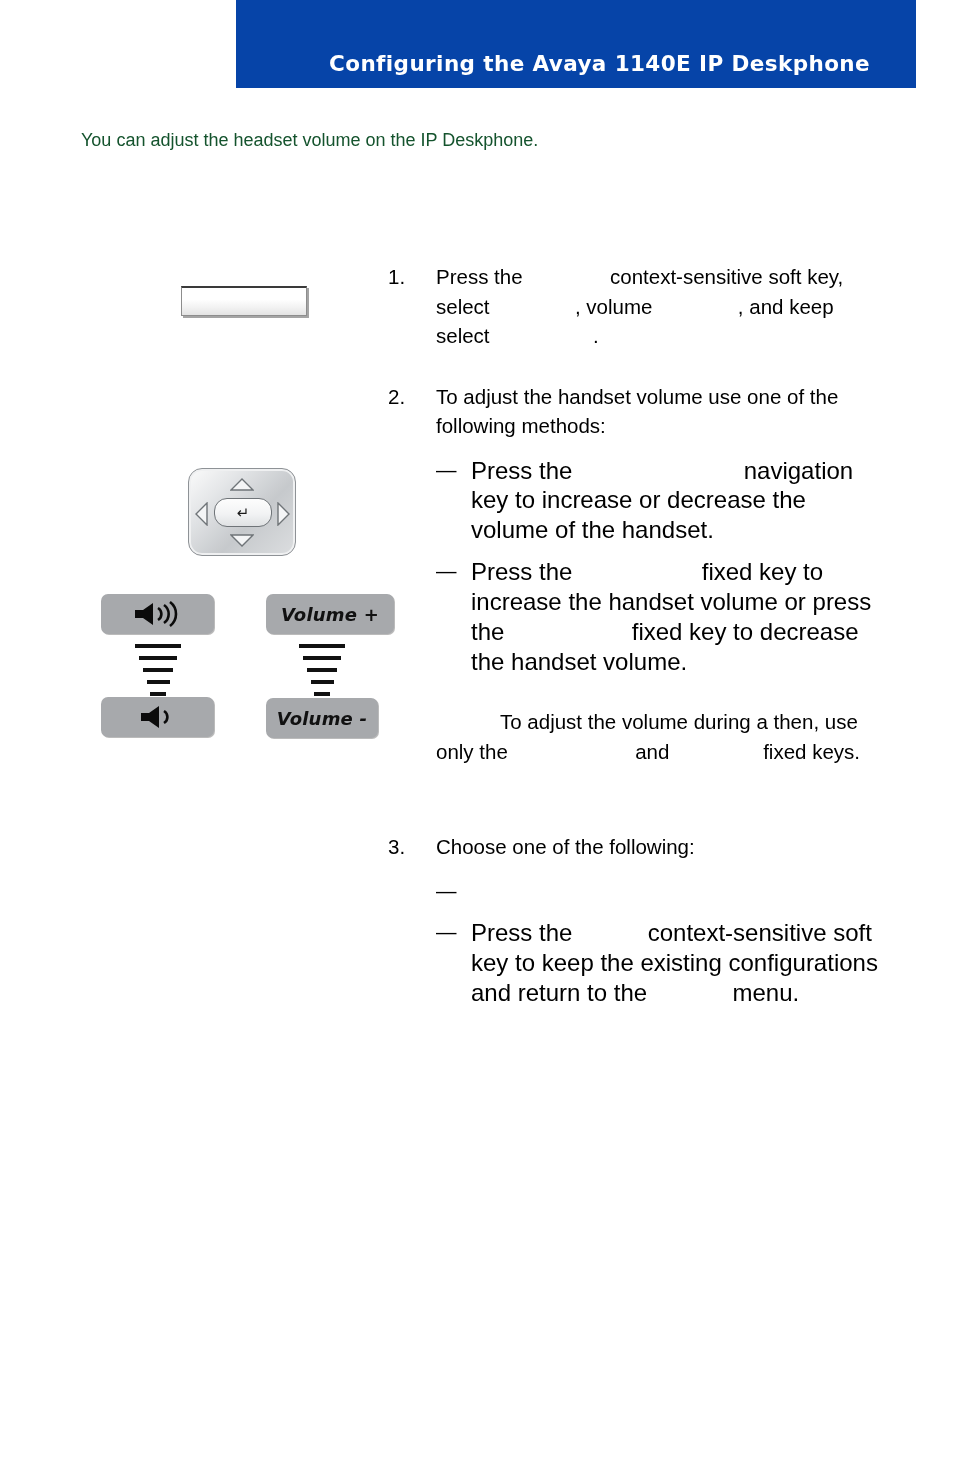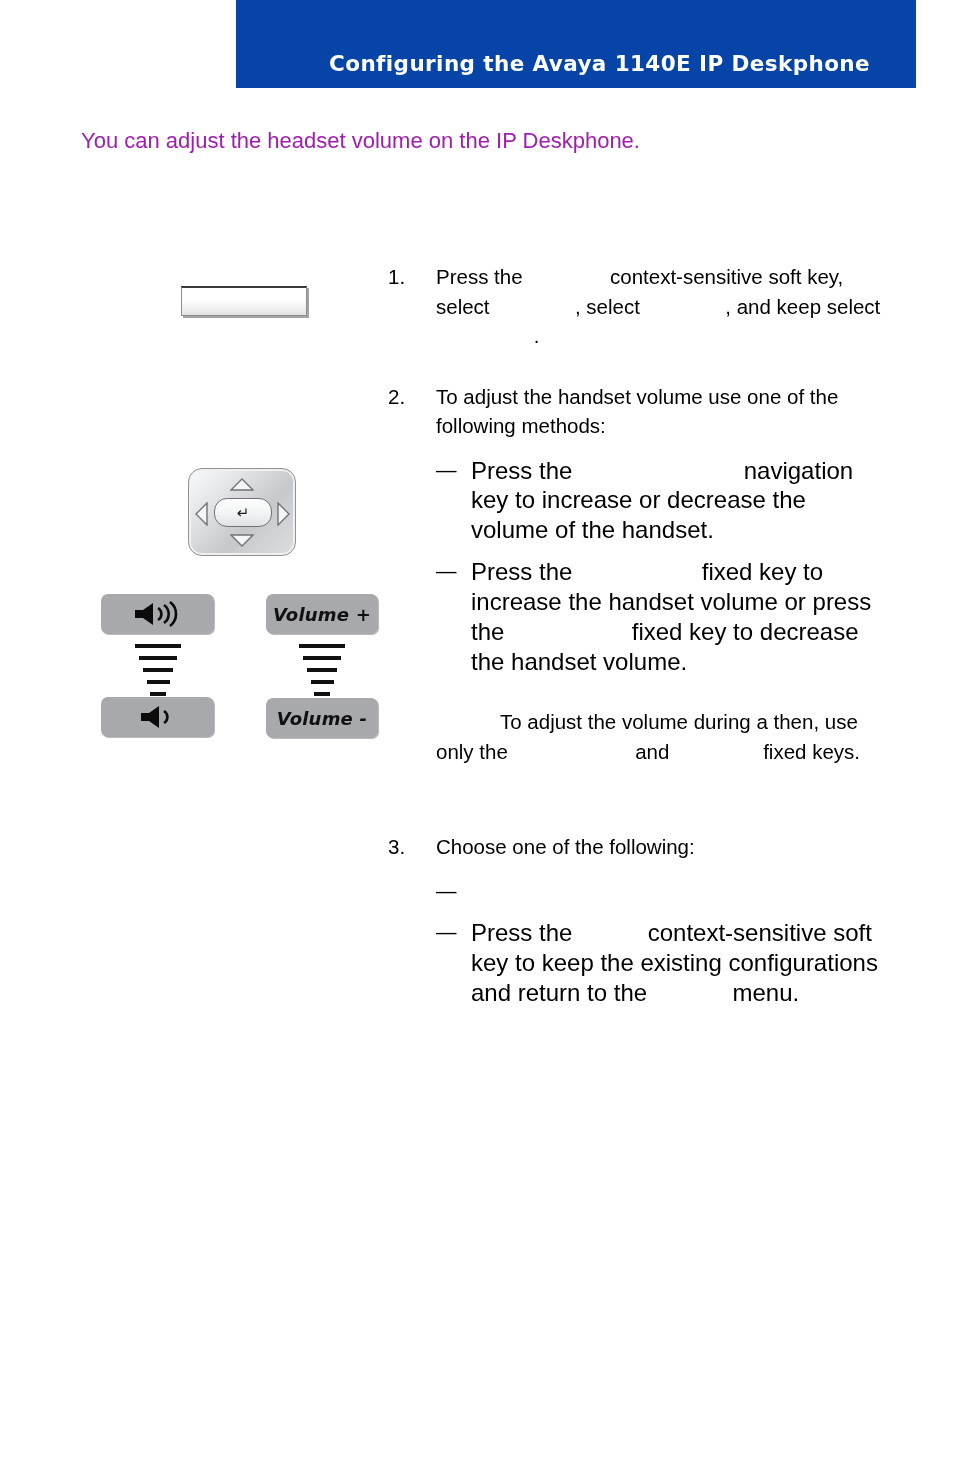--- a/index.html
+++ b/index.html
@@ -37,23 +37,23 @@
     font-size: 21.5px;
     font-weight: bold;
     letter-spacing: 0.4px;
     white-space: nowrap;
     font-family: "DejaVu Sans", sans-serif;
   }
 
   
   .body-text {
     position: absolute;
-    font-size: 22px;
+    font-size: 18px;
     line-height: 29px;
-    color: #a21caf;
+    color: #14532d;
   }
   .intro-1 { left: 81px; top: 126px; }
   .intro-2 { left: 81px; top: 1190px; }
 
   
   .steps {
     position: absolute;
     left: 388px;
     top: 262px;
     width: 496px;
@@ -198,21 +198,21 @@
     position: absolute;
     background: #a7a9ac;
     border-radius: 7px;
     display: flex;
     align-items: center;
     justify-content: center;
     box-shadow: 1px 1px 0 rgba(60,60,60,0.35);
   }
   .vk-spk-up   { left: 101px; top: 594px; width: 113px; height: 40px; }
   .vk-spk-down { left: 101px; top: 697px; width: 113px; height: 40px; }
-  .vk-vol-up   { left: 266px; top: 594px; width: 112px; height: 40px; }
+  .vk-vol-up   { left: 266px; top: 594px; width: 128px; height: 40px; }
   .vk-vol-down { left: 266px; top: 698px; width: 112px; height: 40px; }
   .volkey-label {
     font-family: "DejaVu Sans", sans-serif;
     font-style: italic;
     font-weight: bold;
     font-size: 18px;
     color: #111111;
     letter-spacing: 0.2px;
   }
 
@@ -322,21 +322,21 @@
   <div class="steps">
 
     <div class="step">
       <div class="step-row">
         <div class="step-num">1.</div>
         <div class="step-body">
           <span>Press the</span>
           <span class="blank" style="width:76px"></span>
           <span>context-sensitive soft key, select</span>
           <span class="blank" style="width:74px"></span>
-          <span>, select</span>
+          <span>, volume</span>
           <span class="blank" style="width:74px"></span>
           <span>, and keep select</span>
           <span class="blank" style="width:92px"></span>
           <span>.</span>
         </div>
       </div>
     </div>
 
     <div class="step" style="margin-top:31px">
       <div class="step-row">

